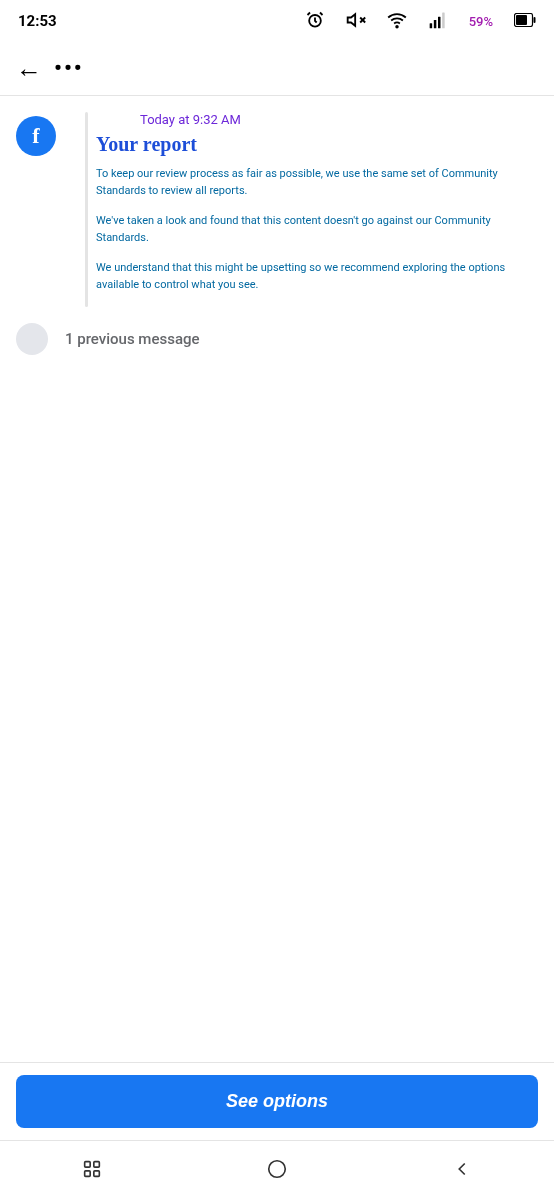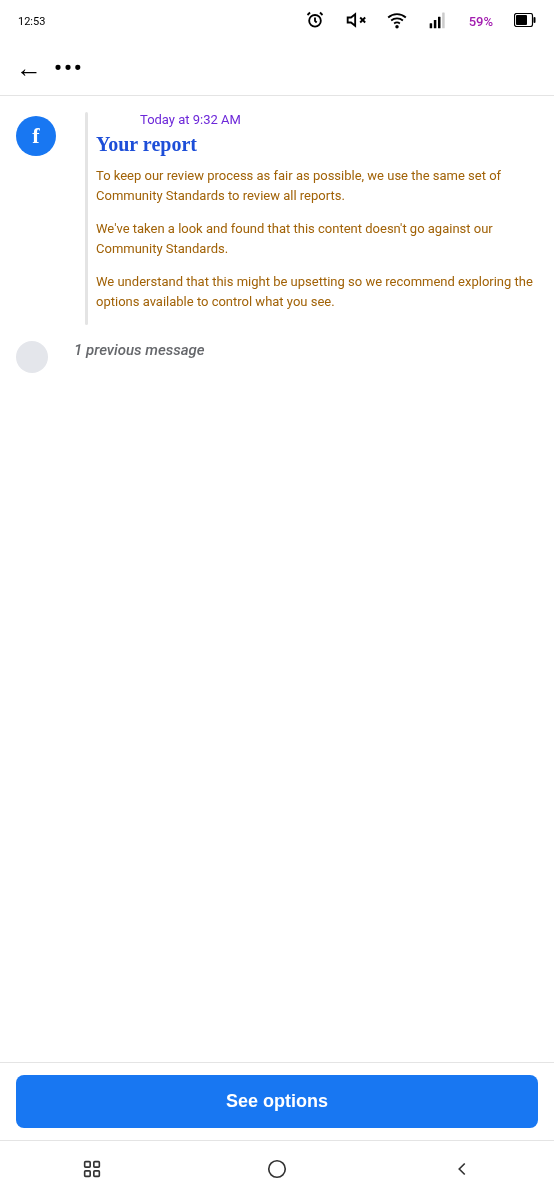--- a/index.html
+++ b/index.html
@@ -18,22 +18,22 @@
     .status-bar {
       display: flex;
       justify-content: space-between;
       align-items: center;
       padding: 8px 18px 6px 18px;
       background: #fff;
       height: 40px;
     }
 
     .status-time {
-      font-size: 11px;
-      font-weight: 400;
+      font-size: 15px;
+      font-weight: 700;
       color: #000;
     }
 
     .status-icons {
       display: flex;
       align-items: center;
       gap: 21px;
       font-size: 12px;
       color: #a21caf;
     }
@@ -125,22 +125,22 @@
 
     .message-title {
       font-size: 20px;
       font-weight: 700;
       color: #1d4ed8;
       margin-bottom: 10px;
       font-family: Liberation Serif, serif;
     }
 
     .message-paragraph {
-      font-size: 13px;
-      color: #a16207;
+      font-size: 11px;
+      color: #0369a1;
       line-height: 1.5;
       margin-bottom: 14px;
     }
 
     
     .message-left-line {
       width: 3px;
       background: #e4e4e4;
       align-self: stretch;
       border-radius: 2px;
@@ -151,25 +151,24 @@
 
     .message-with-line {
       display: flex;
       align-items: flex-start;
       gap: 0;
     }
 
     
     .prev-message {
       display: flex;
-      align-items: flex-start;
-      gap: 26px;
+      align-items: center;
+      gap: 17px;
       margin-top: 16px;
       margin-left: 0;
-      font-style: italic;
     }
 
     .prev-avatar {
       width: 32px;
       height: 32px;
       border-radius: 50%;
       background: #e4e6eb;
       flex-shrink: 0;
     }
 
@@ -195,20 +194,21 @@
       background: #1877F2;
       color: #fff;
       border: none;
       border-radius: 8px;
       padding: 16px;
       font-size: 18px;
       font-weight: 600;
       cursor: pointer;
       text-align: center;
       display: block;
+      font-style: italic;
     }
 
     
     .android-nav {
       position: absolute;
       bottom: 0;
       left: 0;
       right: 0;
       height: 60px;
       background: #fff;

